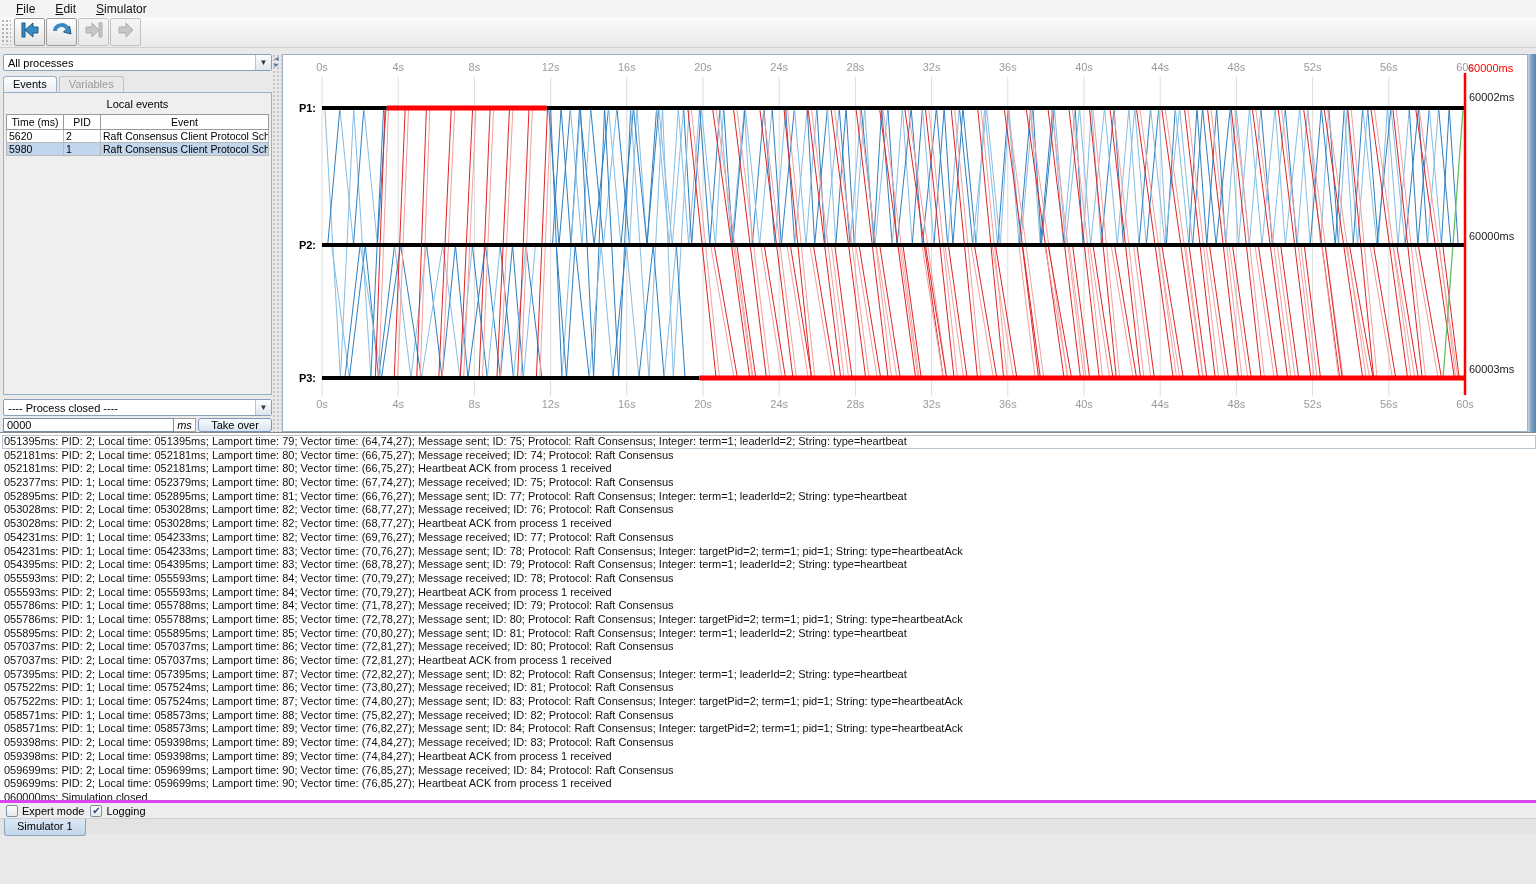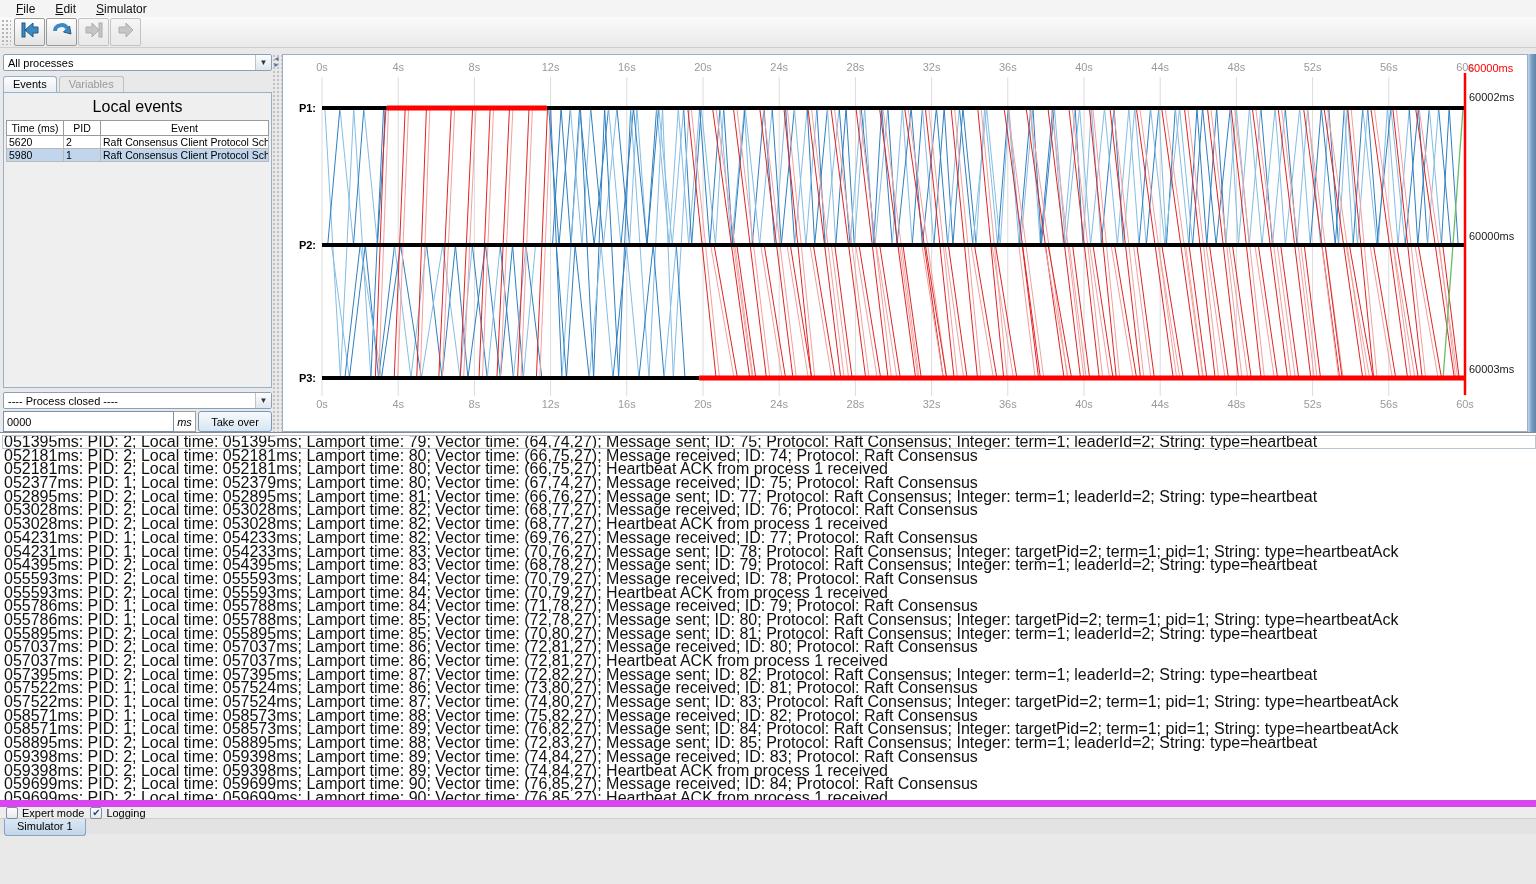--- a/index.html
+++ b/index.html
@@ -31,57 +31,57 @@
   .combo .val { flex:1; padding-left:4px; overflow:hidden; white-space:nowrap; }
   .combo .arrow { width:16px; height:100%; border-left:1px solid #b8c4d0;
     background:linear-gradient(#fdfdfd,#dfe6ee); display:flex; align-items:center;
     justify-content:center; font-size:8px; color:#333; }
   .tabs { display:flex; margin-top:5px; height:16px; font-size:11px; }
   .tab { padding:1px 9px 0; border:1px solid #9ab0c6; border-bottom:none;
     border-radius:3px 3px 0 0; margin-right:2px; background:linear-gradient(#fdfdfd,#e8eef5); }
   .tab.inactive { color:#9a9a9a; background:#e9e9e9; border-color:#c0c0c0; }
   .events-panel { flex:1; border:1px solid #9ab0c6; background:#efefef;
     display:flex; flex-direction:column; }
-  .events-title { text-align:center; font-size:16px; padding:5px 0 4px; }
+  .events-title { text-align:center; font-size:11px; padding:5px 0 4px; }
   table.ev { border-collapse:collapse; width:calc(100% - 4px); margin:0 2px;
     font-size:10.5px; table-layout:fixed; }
   table.ev th { font-weight:normal; border:1px solid #9a9a9a; background:#fff;
     height:15px; }
   table.ev td { border:1px solid #b8b8b8; height:13px; padding:0 2px; background:#fff;
     white-space:nowrap; overflow:hidden; }
   table.ev tr.selected td { background:#c1d6ec; }
   .col-time { width:57px; } .col-pid { width:37px; }
   .sb-bottom { margin-top:4px; }
-  .sb-inputrow { display:flex; margin-top:2px; height:21px; font-size:11px; }
+  .sb-inputrow { display:flex; margin-top:2px; height:14px; font-size:11px; }
   .sb-input { flex:1; border:1px solid #7a8fa6; background:#fff; font-size:11px;
     padding:0 3px; font-family:"Liberation Sans",sans-serif; }
   .sb-ms { width:22px; border:1px solid #a0a0a0; border-left:none; background:#ffffff;
     display:flex; align-items:center; justify-content:center;font-style:italic; }
   .sb-takeover { width:74px; margin-left:2px; border:1px solid #7a96b8; border-radius:3px;
     background:linear-gradient(#f6fafd,#d9e5f1); font-size:11px;
     font-family:"Liberation Sans",sans-serif; }
   .divider { width:10px; position:relative;
     background-image:radial-gradient(#c2c2c2 0.8px, transparent 1px);
     background-size:4px 4px; }
   .divider .arrows { position:absolute; top:2px; left:1px; font-size:7px;
     color:#5878a0; line-height:6px; }
   .chartwrap { width:1246px; height:378px; background:#fff;
     border:1px solid #9ab0c6; position:relative; }
   .edge-strip { width:8px; height:378px;
     background:linear-gradient(90deg,#c6d6e6,#7aa0c6 45%,#5e82a8); }
 
   
   .log { height:368px; background:#fff; border-top:1px solid #8a8a8a;
-    font-size:16px; line-height:13.7px; padding:2px 0 0 2px; overflow:hidden;
+    font-size:11px; line-height:13.7px; padding:2px 0 0 2px; overflow:hidden;
     white-space:nowrap; color:#111; }
   .log-line { height:13.7px; padding-left:2px; }
   .log-line.focused { outline:1px solid #b9c6d2; outline-offset:-1px; }
 
   
-  .footer { height:18px; background:#ededed; border-top:7px solid #d946ef;
+  .footer { height:18px; background:#ededed; border-top:3px solid #d946ef;
     display:flex; align-items:center; font-size:11px; gap:6px; padding-left:6px; }
   .chk { width:12px; height:12px; border:1px solid #7a90a8; border-radius:2px;
     background:linear-gradient(#fdfdfd,#e8e8e8); display:inline-flex;
     align-items:center; justify-content:center; font-size:10px; color:#2a4a7a; }
   .chk-group { display:flex; align-items:center; gap:4px; }
   .tabbar { height:16px; background:#e3e3e3; border-top:1px solid #cfcfcf;
     display:flex; align-items:flex-start; padding-left:4px; }
   .bottom-tab { height:17px; padding:1px 12px 0; font-size:11px;
     border:1px solid #88a4c0; border-top:none; border-radius:0 0 3px 3px;
     background:linear-gradient(#dbe8f4,#c3d6ea); }
@@ -640,21 +640,20 @@
     <div class="log-line">055786ms: PID: 1; Local time: 055788ms; Lamport time: 84; Vector time: (71,78,27); Message received; ID: 79; Protocol: Raft Consensus</div>
     <div class="log-line">055786ms: PID: 1; Local time: 055788ms; Lamport time: 85; Vector time: (72,78,27); Message sent; ID: 80; Protocol: Raft Consensus; Integer: targetPid=2; term=1; pid=1; String: type=heartbeatAck</div>
     <div class="log-line">055895ms: PID: 2; Local time: 055895ms; Lamport time: 85; Vector time: (70,80,27); Message sent; ID: 81; Protocol: Raft Consensus; Integer: term=1; leaderId=2; String: type=heartbeat</div>
     <div class="log-line">057037ms: PID: 2; Local time: 057037ms; Lamport time: 86; Vector time: (72,81,27); Message received; ID: 80; Protocol: Raft Consensus</div>
     <div class="log-line">057037ms: PID: 2; Local time: 057037ms; Lamport time: 86; Vector time: (72,81,27); Heartbeat ACK from process 1 received</div>
     <div class="log-line">057395ms: PID: 2; Local time: 057395ms; Lamport time: 87; Vector time: (72,82,27); Message sent; ID: 82; Protocol: Raft Consensus; Integer: term=1; leaderId=2; String: type=heartbeat</div>
     <div class="log-line">057522ms: PID: 1; Local time: 057524ms; Lamport time: 86; Vector time: (73,80,27); Message received; ID: 81; Protocol: Raft Consensus</div>
     <div class="log-line">057522ms: PID: 1; Local time: 057524ms; Lamport time: 87; Vector time: (74,80,27); Message sent; ID: 83; Protocol: Raft Consensus; Integer: targetPid=2; term=1; pid=1; String: type=heartbeatAck</div>
     <div class="log-line">058571ms: PID: 1; Local time: 058573ms; Lamport time: 88; Vector time: (75,82,27); Message received; ID: 82; Protocol: Raft Consensus</div>
     <div class="log-line">058571ms: PID: 1; Local time: 058573ms; Lamport time: 89; Vector time: (76,82,27); Message sent; ID: 84; Protocol: Raft Consensus; Integer: targetPid=2; term=1; pid=1; String: type=heartbeatAck</div>
-    <div class="log-line">058895ms: PID: 2; Local time: 058895ms; Lamport time: 88; Vector time: (72,83,27); Message sent; ID: 85; Protocol: Raft Consensus; Integer: term=1; leaderId=2; String: type=heartbeat</div>
     <div class="log-line">059398ms: PID: 2; Local time: 059398ms; Lamport time: 89; Vector time: (74,84,27); Message received; ID: 83; Protocol: Raft Consensus</div>
     <div class="log-line">059398ms: PID: 2; Local time: 059398ms; Lamport time: 89; Vector time: (74,84,27); Heartbeat ACK from process 1 received</div>
     <div class="log-line">059699ms: PID: 2; Local time: 059699ms; Lamport time: 90; Vector time: (76,85,27); Message received; ID: 84; Protocol: Raft Consensus</div>
     <div class="log-line">059699ms: PID: 2; Local time: 059699ms; Lamport time: 90; Vector time: (76,85,27); Heartbeat ACK from process 1 received</div>
     <div class="log-line">060000ms: Simulation closed</div>
   </div>
 
 <div class="footer">
   <span class="chk-group">
     <span class="chk" id="chk-expert"></span>

